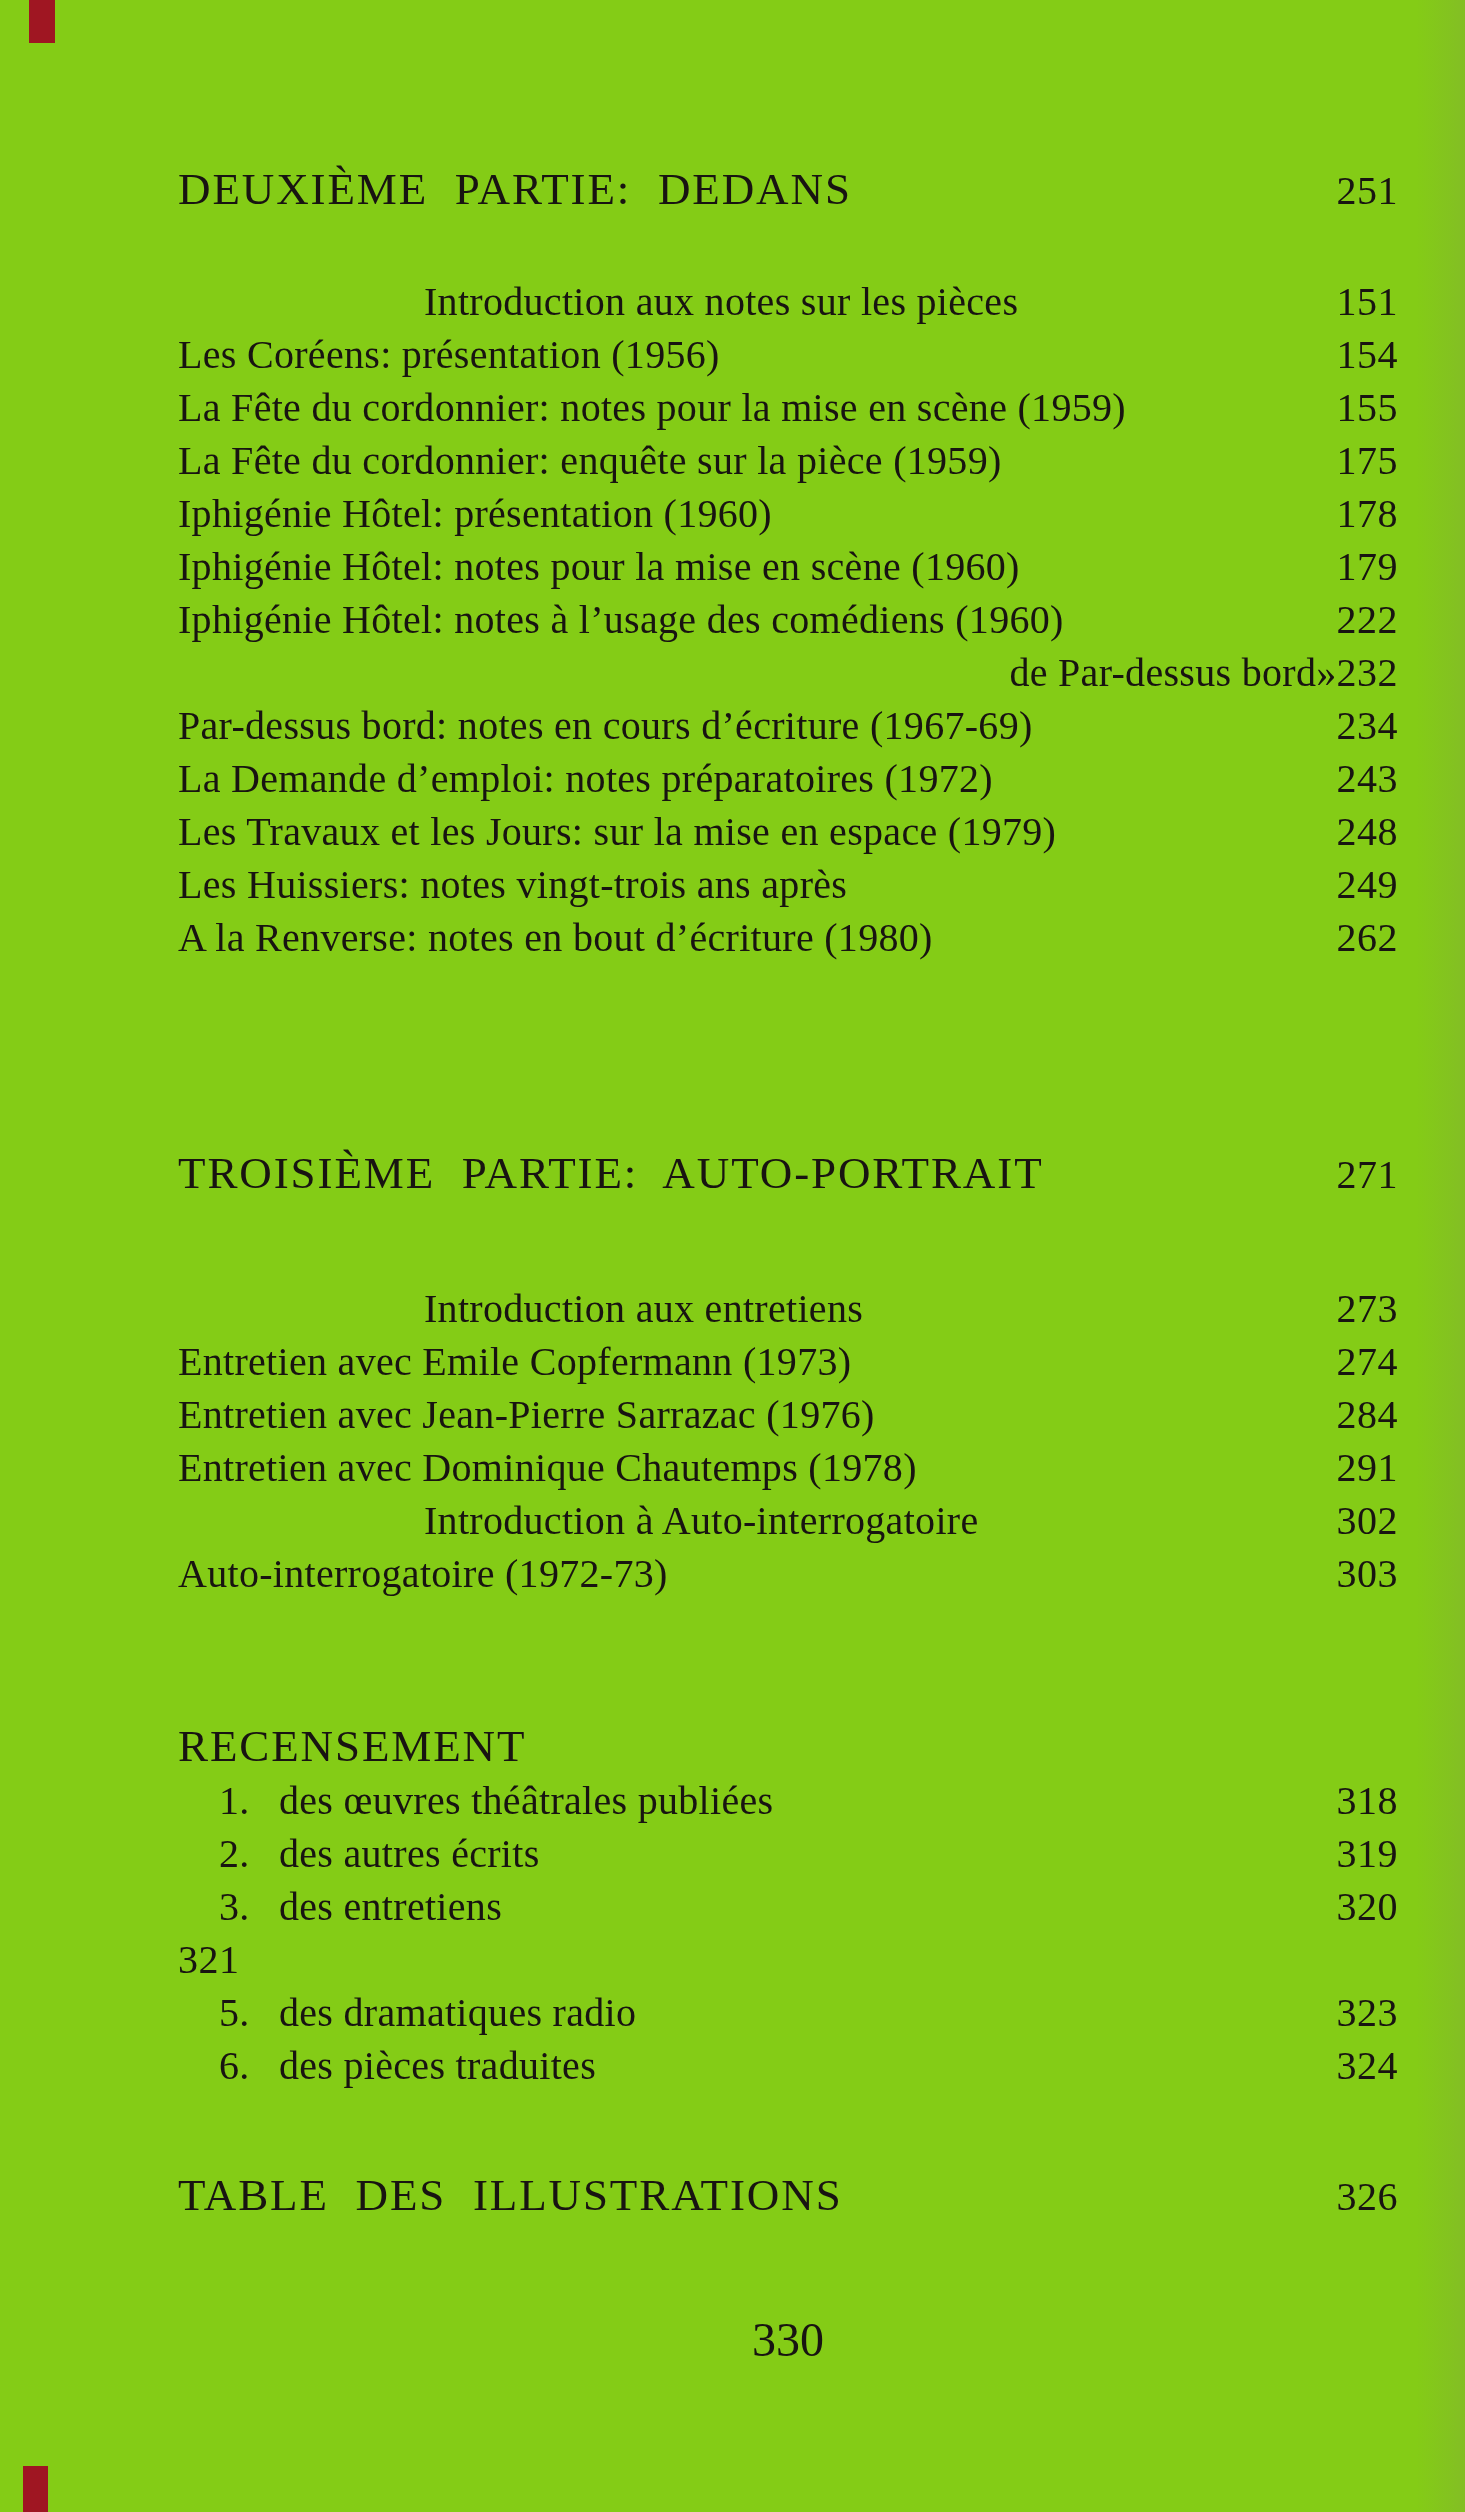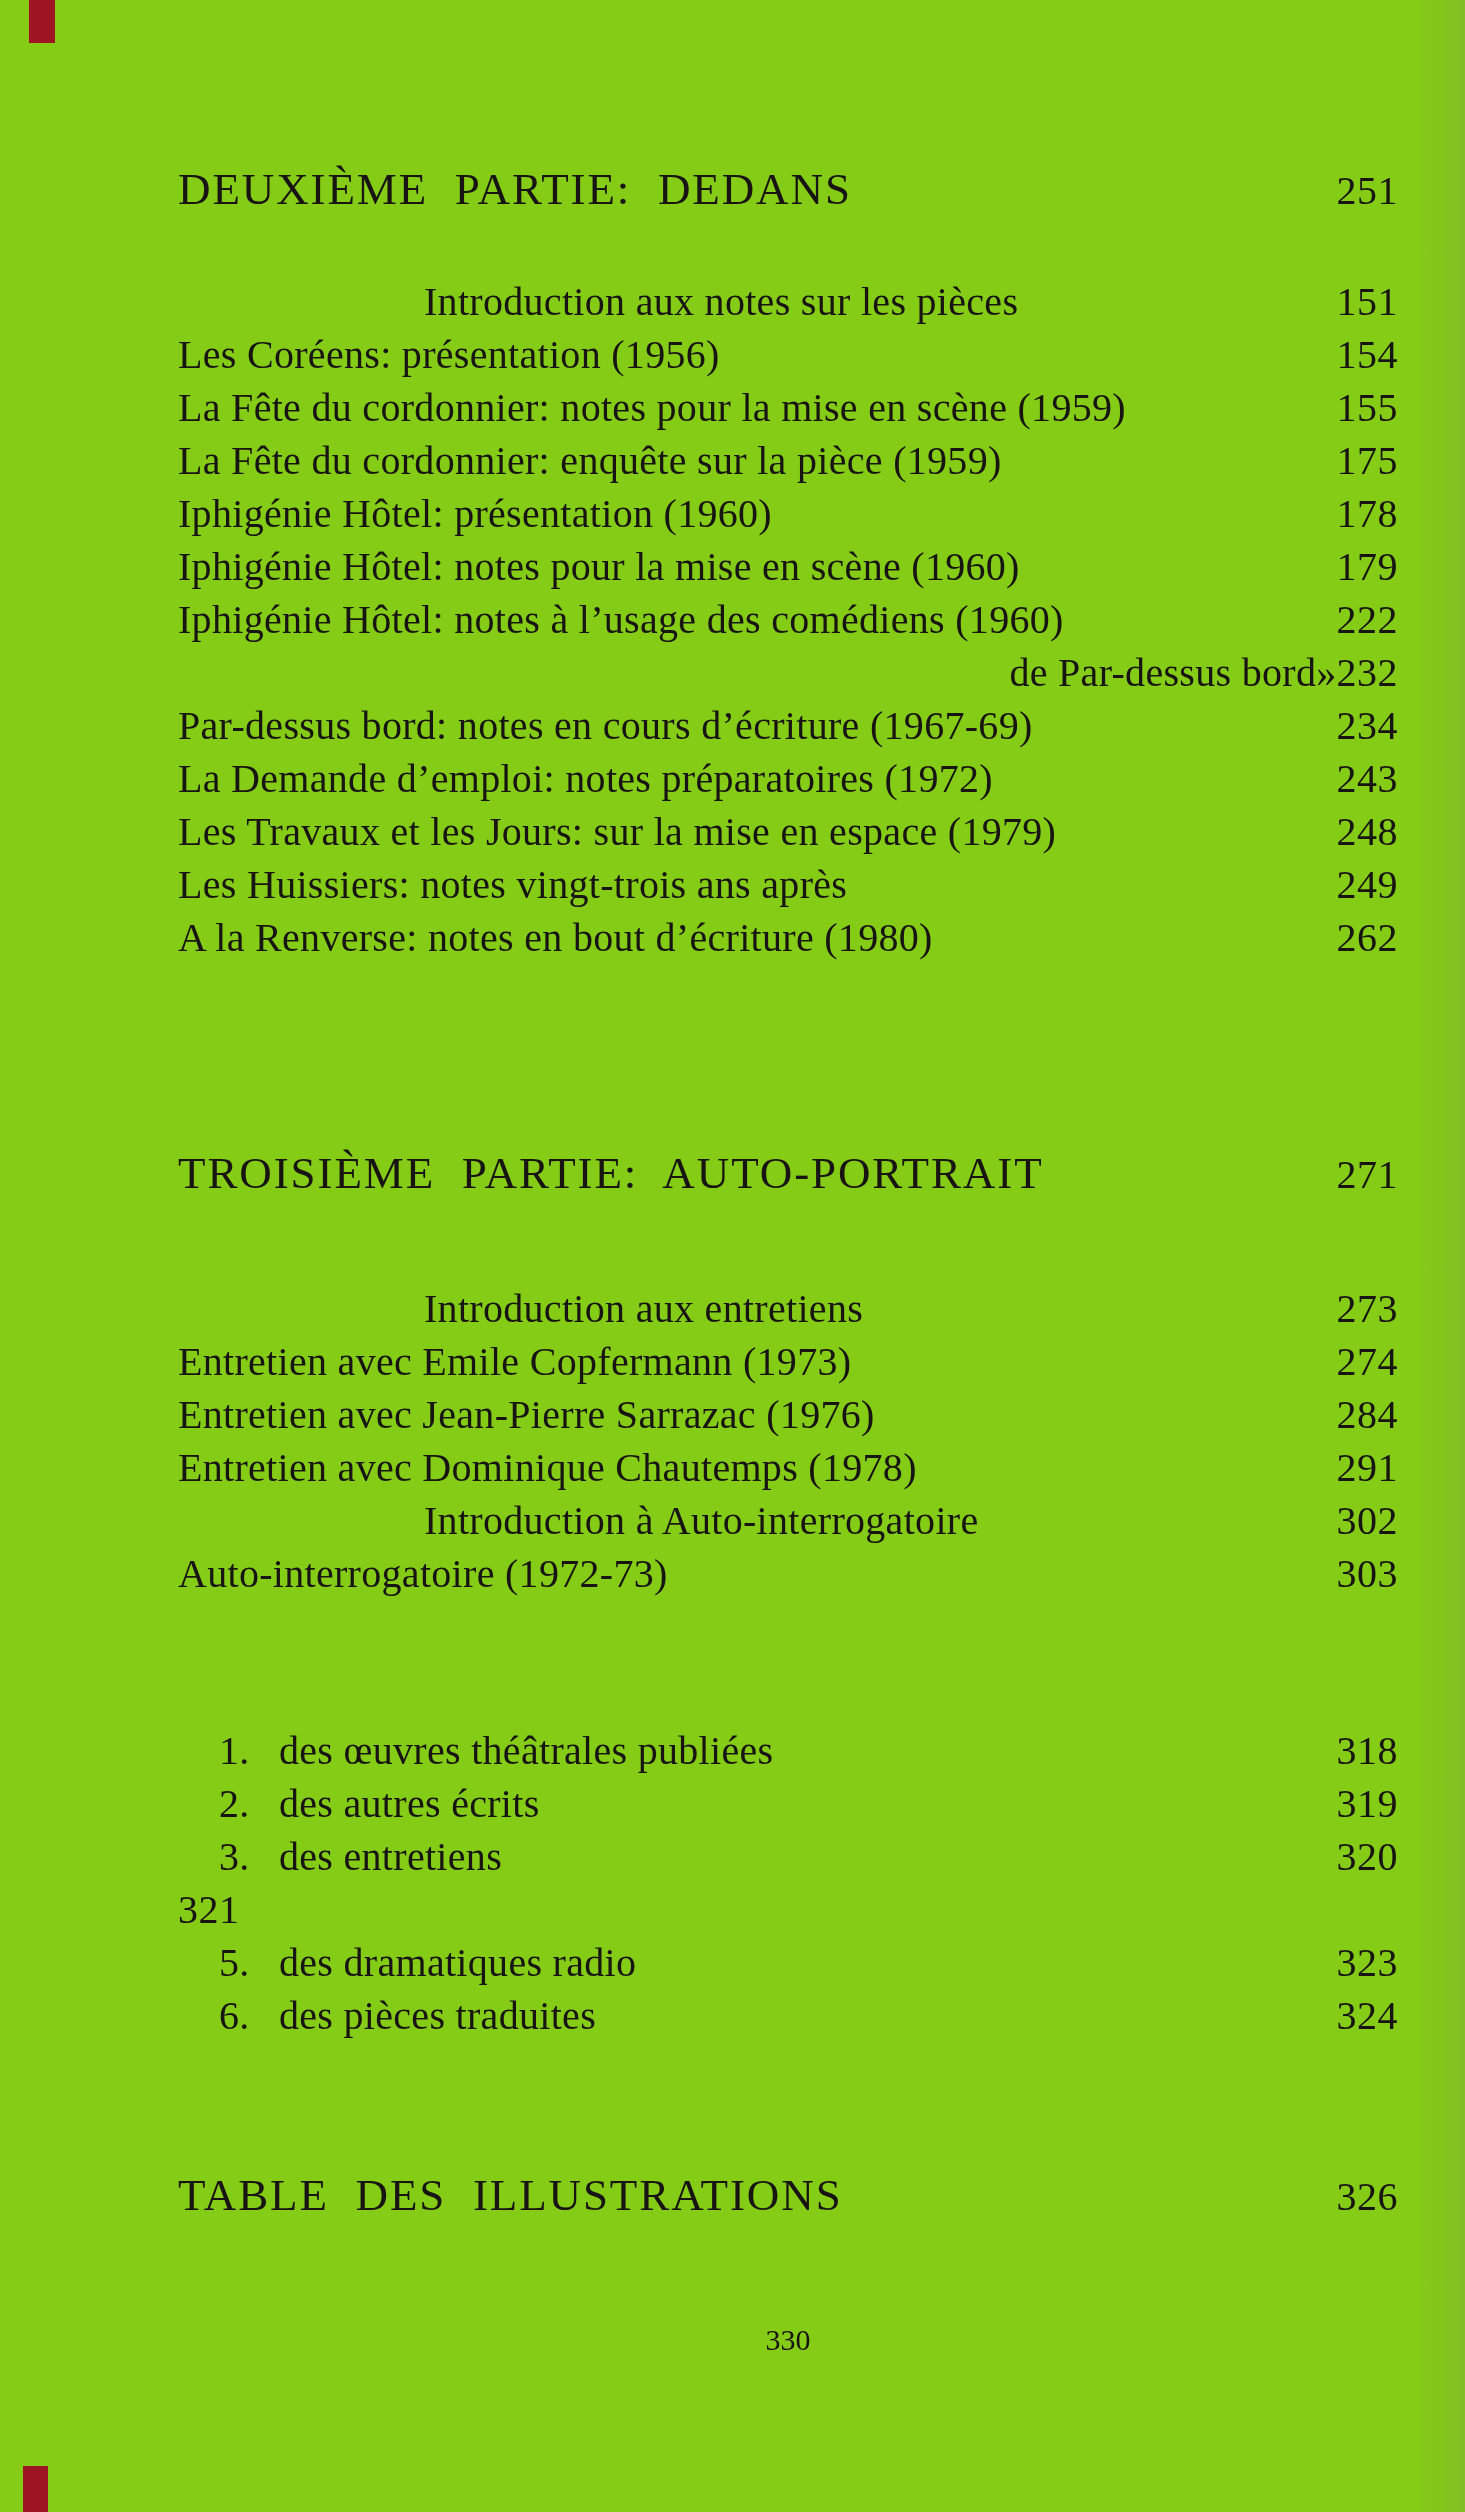--- a/index.html
+++ b/index.html
@@ -84,21 +84,21 @@
     margin-right: 21px;
   }
   .pagenum { font-size: 40px; letter-spacing: 0.5px; }
 
   .footer {
     position: absolute;
     left: 178px;
     right: 68px;
     top: 2313px;
     text-align: center;
-    font-size: 30px;
+    font-size: 48px;
     line-height: 53px;
   }
 </style>
 </head>
 <body>
 
 <div class="page">
 
   <div class="mark tl"></div>
   <div class="mark bl"></div>
@@ -191,20 +191,24 @@
           <span class="pagenum">302</span>
         </div>
         <div class="row">
           <span class="entry-text"><span>Auto-interrogatoire (1972-73)</span></span>
           <span class="pagenum">303</span>
         </div>
       </div>
   </div>
 
   <div class="section" id="s3">
+    <div class="heading-row">
+      <span class="heading">RECENSEMENT</span>
+      <span class="pagenum heading-num"></span>
+    </div>
     <div class="entries">
         <div class="row">
           <span class="entry-text"><span class="item-num">1.</span><span>des œuvres théâtrales publiées</span></span>
           <span class="pagenum">318</span>
         </div>
         <div class="row">
           <span class="entry-text"><span class="item-num">2.</span><span>des autres écrits</span></span>
           <span class="pagenum">319</span>
         </div>
         <div class="row">

